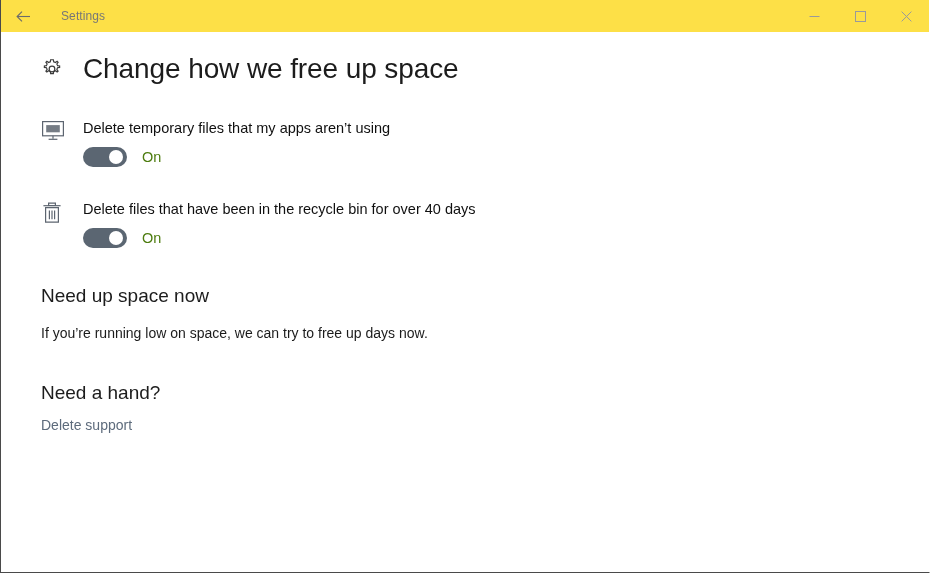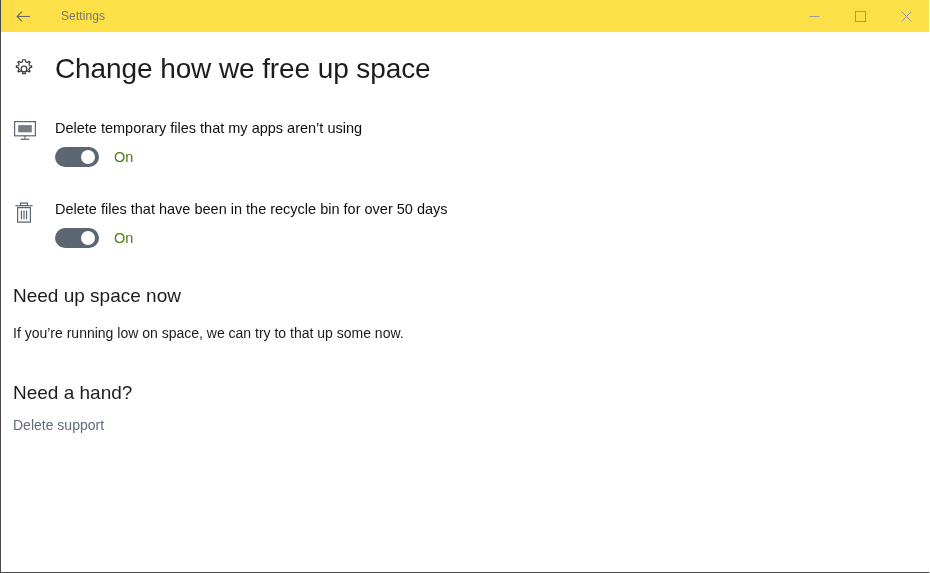--- a/index.html
+++ b/index.html
@@ -62,21 +62,21 @@
     display: flex;
     align-items: center;
     justify-content: center;
     color: #9a9a9a;
     cursor: pointer;
   }
   .win-btn svg { display: block; }
 
   
   .page {
-    padding-left: 12px;
+    padding-left: 40px;
     padding-right: 24px;
   }
   .page-header {
     display: flex;
     align-items: center;
     margin-top: 20px;
     margin-bottom: 4px;
   }
   .gear-wrap {
     width: 34px;
@@ -267,33 +267,33 @@
         <svg width="22" height="24" viewBox="0 0 22 24" fill="none" stroke="currentColor" stroke-width="1.2">
           <path d="M7.6 2.2 h6.8 v2.3 h-6.8 z"></path>
           <path d="M2.4 4.7 h17.2"></path>
           <path d="M4.6 6.7 h12.8 v14.4 h-12.8 z"></path>
           <path d="M8.4 9.6 v8.6"></path>
           <path d="M11 9.6 v8.6"></path>
           <path d="M13.6 9.6 v8.6"></path>
         </svg>
       </div>
       <div class="setting-body">
-        <div class="setting-label">Delete files that have been in the recycle bin for over 50 days</div>
+        <div class="setting-label">Delete files that have been in the recycle bin for over 40 days</div>
         <div class="toggle-line">
           <div class="toggle">
             <div class="knob"></div>
           </div>
           <div class="toggle-state">On</div>
         </div>
       </div>
     </div>
 
     <div>
       <div class="section-heading">Need up space now</div>
-      <div class="section-text">If you’re running low on space, we can try to that up some now.</div>
+      <div class="section-text">If you’re running low on space, we can try to free up days now.</div>
     </div>
 
     <div class="need-a-hand">
       <div class="section-heading" style="margin-top:0">Need a hand?</div>
       <a class="link" href="#">Delete support</a>
     </div>
 
   </div>
 </div>
 

